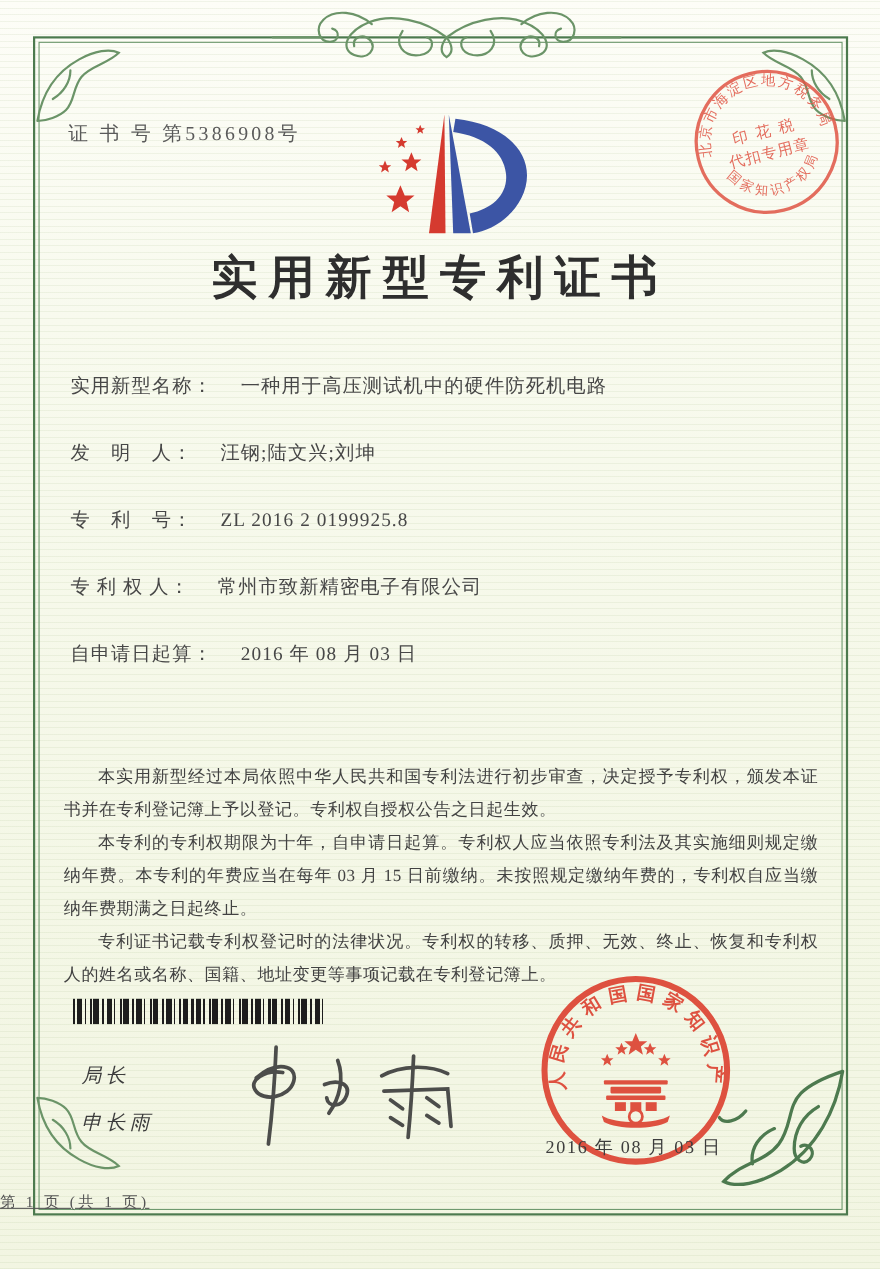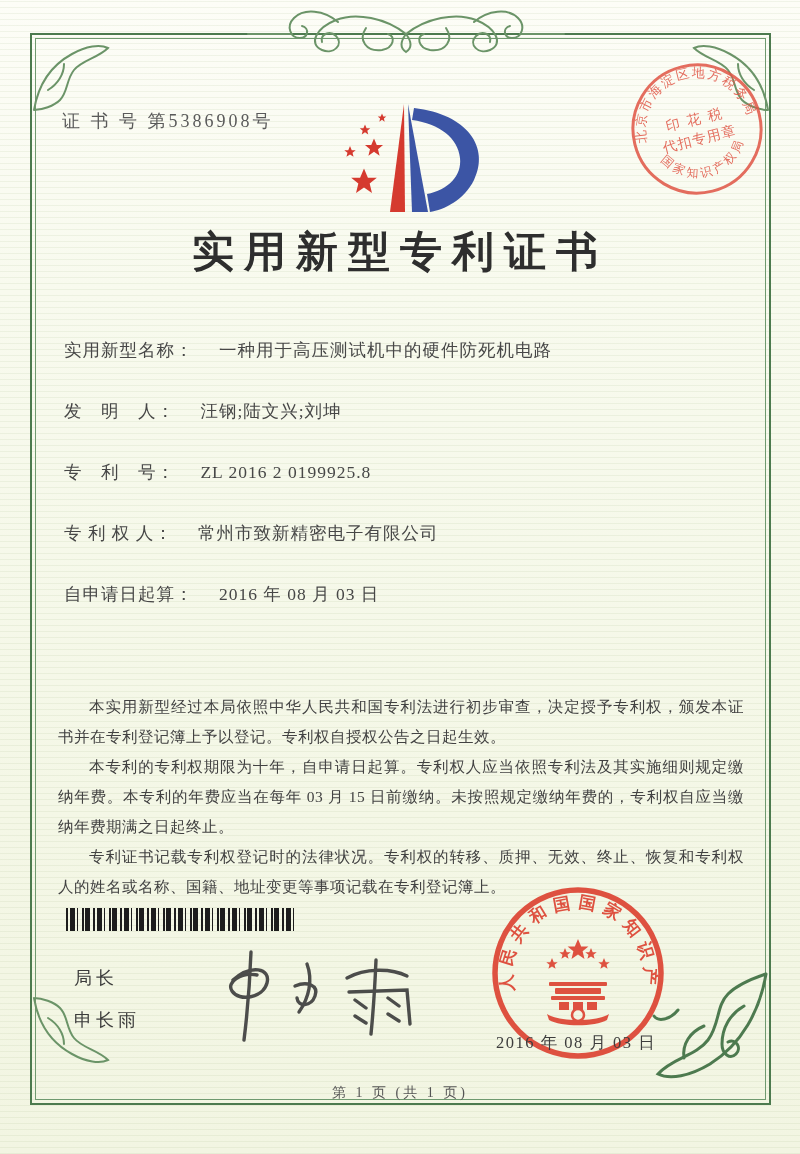--- a/index.html
+++ b/index.html
@@ -38,26 +38,26 @@
   .barcode{
     position:absolute;left:66px;top:908px;width:228px;height:23px;
     background:repeating-linear-gradient(90deg,
       #1d1d1d 0 2px,transparent 2px 4px,
       #1d1d1d 4px 9px,transparent 9px 11px,
       #1d1d1d 11px 12px,transparent 12px 16px,
       #1d1d1d 16px 18px,transparent 18px 19px,
       #1d1d1d 19px 24px,transparent 24px 27px);
   }
   .director{position:absolute;left:74px;top:966px;font-size:18px;letter-spacing:4px;color:#3c3c3c;}
-  .director div{margin-bottom:18px;}
+  .director div{margin-bottom:18px;font-style:italic;}
   .sig{position:absolute;left:195px;top:938px;width:250px;height:115px;}
   .tax-stamp{position:absolute;left:624px;top:56px;width:146px;height:146px;transform:rotate(-14deg);opacity:.85;}
   .seal{position:absolute;left:489px;top:884px;width:178px;height:178px;opacity:.92;}
   .seal-date{position:absolute;left:496px;top:1032px;font-size:16.5px;letter-spacing:1.5px;color:#3d3d3d;}
-  .footer{position:absolute;left:0;top:1084px;width:100%;text-align:center;font-size:14px;letter-spacing:3px;color:#555;}
+  .footer{position:absolute;left:0;top:1084px;width:100%;font-size:14px;letter-spacing:3px;color:#555;text-decoration:underline;}
   .orn{position:absolute;pointer-events:none;}
   .orn-top{left:246px;top:0px;width:320px;height:56px;}
   .orn-c{width:86px;height:86px;}
   .orn-tl{left:28px;top:30px;}
   .orn-tr{left:688px;top:30px;transform:scaleX(-1);}
   .orn-bl{left:28px;top:992px;transform:scaleY(-1);}
   .orn-br{left:652px;top:966px;width:122px;height:140px;transform:scale(-1,-1);}
 </style>
 </head>
 <body>

